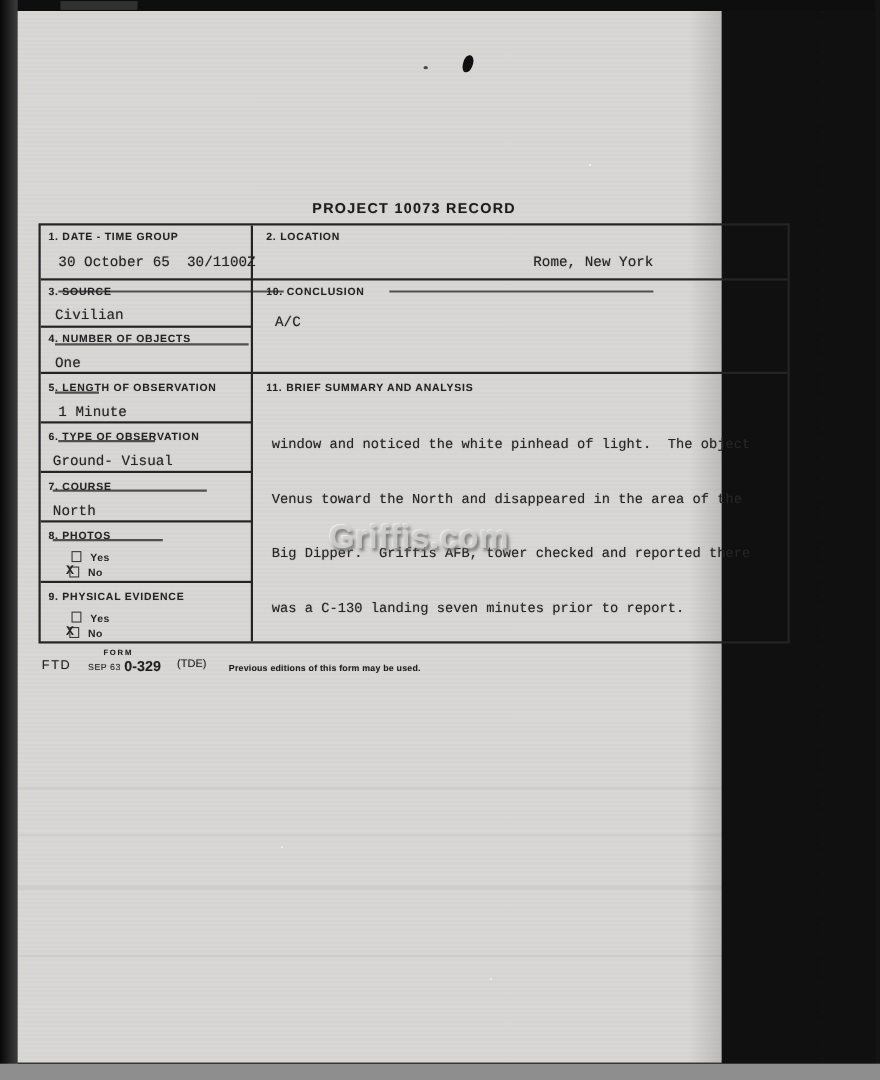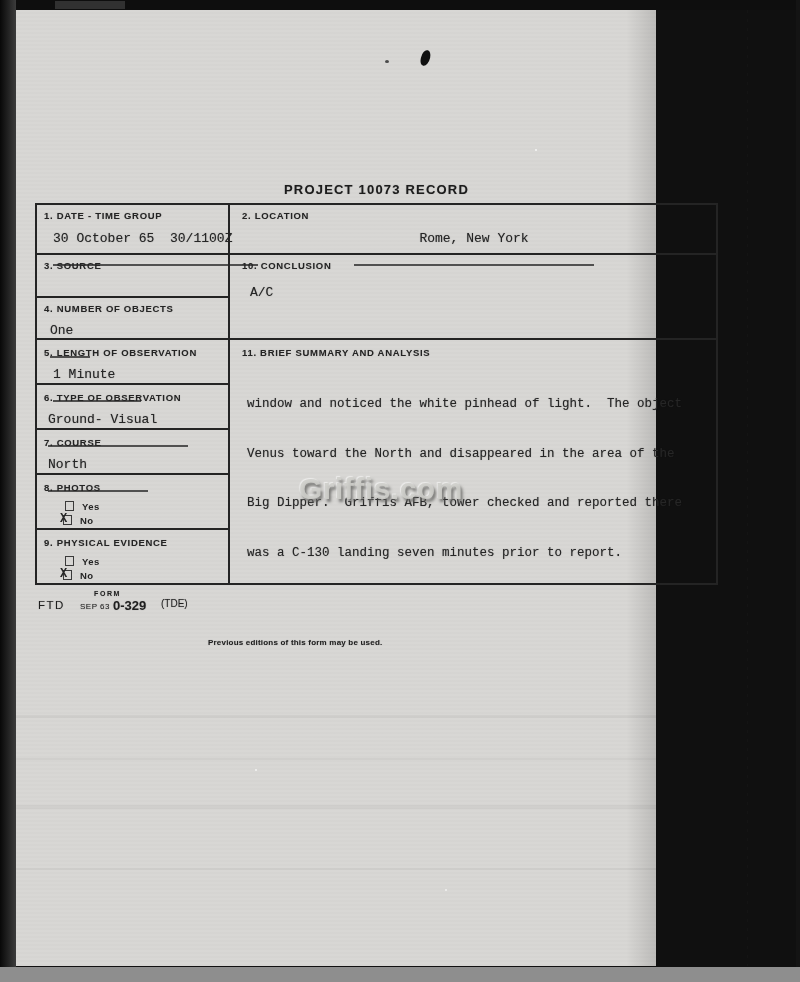--- a/index.html
+++ b/index.html
@@ -84,21 +84,21 @@
     text-shadow:2px 3px 3px rgba(105,105,102,.85), -1px -1px 1px rgba(255,255,255,.55);
   }
   
   .footer{position:absolute;left:20px;top:580px;width:460px;height:34px;color:#1f1f1f;}
   .footer span{position:absolute;white-space:nowrap;text-shadow:0 0 1px rgba(30,30,30,.3);}
   .f-word{left:58px;top:0;font-size:7px;letter-spacing:1.6px;font-weight:600;}
   .f-ftd{left:2px;top:9px;font-size:11.5px;letter-spacing:1.5px;}
   .f-sep{left:44px;top:12px;font-size:8px;letter-spacing:.5px;}
   .f-num{left:77px;top:8px;font-size:13px;font-weight:700;}
   .f-tde{left:125px;top:8px;font-size:10px;}
-  .f-note{left:172px;top:13px;font-size:8px;font-weight:700;letter-spacing:.2px;margin-top:35px;}
+  .f-note{left:172px;top:13px;font-size:8px;font-weight:700;letter-spacing:.2px;}
 </style>
 </head>
 <body>
 
 <div class="bed-top">
     <div class="bed-top-light"></div>
   </div>
 <div class="bed-left"></div>
 <div class="bed-right"></div>
 <div class="bed-bottom"></div>
@@ -121,23 +121,24 @@
     <div class="hline hfull h137"></div>
     <div class="hline hleft h93"></div>
     <div class="hline hleft h182"></div>
     <div class="hline hleft h227"></div>
     <div class="hline hleft h272"></div>
     <div class="hline hleft h327"></div>
 
     <div class="lbl" style="left:7px;top:5px">1. DATE - TIME GROUP</div>
     <div class="val" style="left:16px;top:26px"><span class="ul" style="min-width:205px">30 October 65  30/1100Z</span></div>
     <div class="lbl" style="left:205px;top:5px">2. LOCATION</div>
-    <div class="val" style="left:317px;top:26px"><span class="ul" style="min-width:240px;text-align:center">Rome, New York</span></div>
+    <div class="val" style="left:317px;top:26px"><span class="ul" style="min-width:240px;text-align:right">Rome, New York</span></div>
 
     <div class="lbl" style="left:7px;top:55px">3. SOURCE</div>
+    <div class="val" style="left:13px;top:74px"><span class="ul" style="min-width:176px">Civilian</span></div>
     <div class="lbl" style="left:205px;top:55px">10. CONCLUSION</div>
     <div class="val" style="left:213px;top:80px">A/C</div>
 
     <div class="lbl" style="left:7px;top:98px">4. NUMBER OF OBJECTS</div>
     <div class="val" style="left:13px;top:118px"><span class="ul" style="min-width:40px">One</span></div>
 
     <div class="lbl" style="left:7px;top:142px">5. LENGTH OF OBSERVATION</div>
     <div class="val" style="left:16px;top:162px"><span class="ul" style="min-width:88px">1 Minute</span></div>
 
     <div class="lbl" style="left:7px;top:187px">6. TYPE OF OBSERVATION</div>

